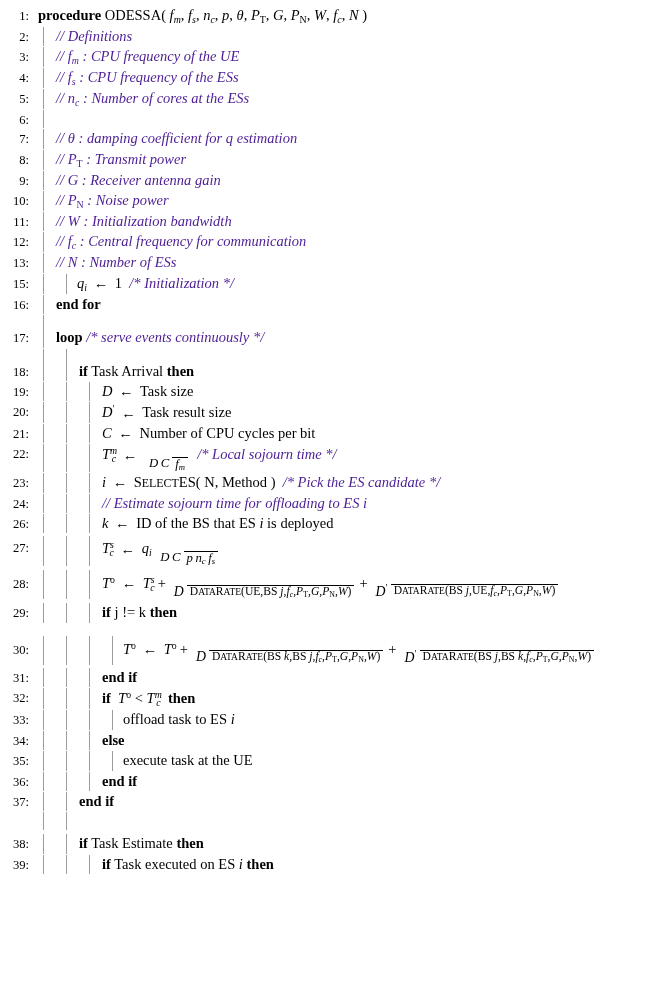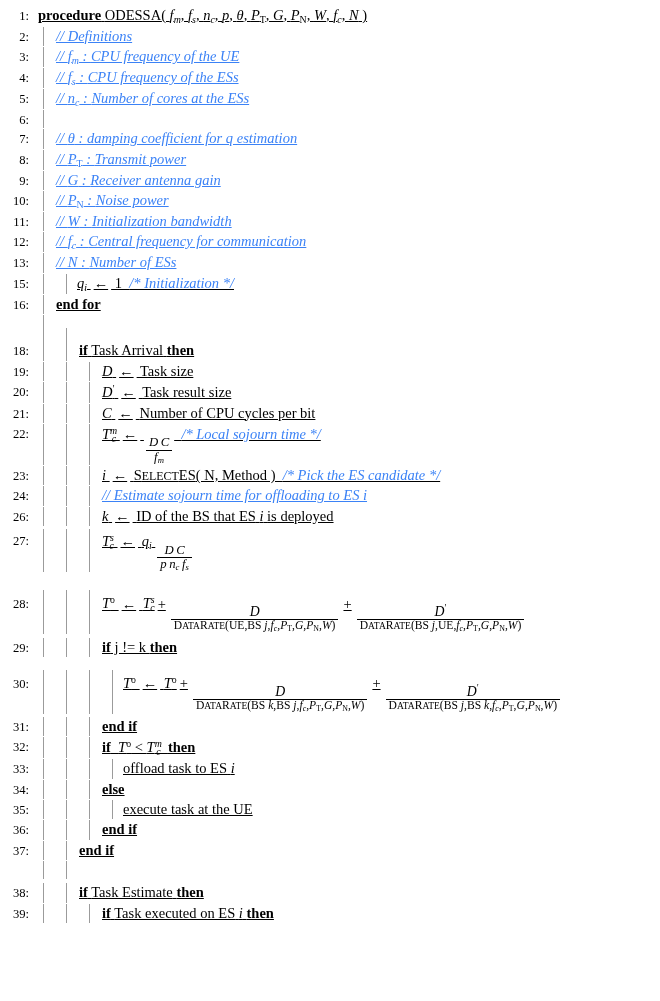--- a/index.html
+++ b/index.html
@@ -64,34 +64,34 @@
   
   .guide {
     width: 0;
     border-left: 1px solid #9b9b9b;
     align-self: stretch;
     margin-right: 0;
     min-height: 18px;
   }
   .ind { width: 22px; min-width: 22px; }
   .ind-first { width: 9px; min-width: 9px; }
-  .txt { padding-left: 6px; white-space: nowrap; text-decoration: underline; }
+  .txt { padding-left: 6px; white-space: nowrap; }
 
   .kw { font-weight: bold; }
-  .cmt { color: #3b82f6; font-style: italic; }
+  .cmt { color: #4c1d95; font-style: italic; }
   .sc { font-variant: small-caps; }
   .sub { font-size: 0.68em; vertical-align: -0.28em; font-style: italic; }
   .subr { font-size: 0.68em; vertical-align: -0.28em; font-style: normal; }
   .sup { font-size: 0.68em; vertical-align: 0.52em; font-style: italic; }
   .supr { font-size: 0.68em; vertical-align: 0.52em; font-style: normal; }
 
   
   .frac {
     display: inline-flex;
-    flex-direction: column;
+    flex-direction: row;
     vertical-align: -0.50em;
     text-align: center;
     margin: 0 2px;
     line-height: 1.04;
   }
   .frac .num { padding: 0 3px; font-size: 0.88em; }
   .frac .den {
     border-top: 1px solid #000;
     padding: 0 3px;
     font-size: 0.88em;
@@ -248,20 +248,28 @@
   </div>
 
   <div class="row spacer">
     <div class="lineno"></div>
     <div class="code">
         <span class="ind-first"></span>
         <span class="guide"></span>
       </div>
   </div>
 
+  <div class="row">
+    <div class="lineno">17:</div>
+    <div class="code">
+        <span class="ind-first"></span>
+        <span class="guide"></span>
+      <span class="txt" style="padding-left:12px"><span class="kw">loop</span> <span class="cmt">/* serve events continuously */</span></span>
+      </div>
+  </div>
 
   <div class="row spacer">
     <div class="lineno"></div>
     <div class="code">
         <span class="ind-first"></span>
         <span class="guide"></span>
         <span class="ind"></span>
         <span class="guide"></span>
       </div>
   </div>
@@ -381,21 +389,21 @@
         <span class="guide"></span>
         <span class="ind"></span>
         <span class="guide"></span>
       <span class="txt" style="padding-left:12px;padding-top:2px"><i>T</i><span class="sup">s</span><span class="sub" style="margin-left:-0.45em">c</span> <span class="arrow">←</span> <i>q</i><span class="sub">i</span> <span class="frac">
             <span class="num"><i>D C</i></span>
             <span class="den"><i>p n</i><span class="sub">c</span><i> f</i><span class="sub">s</span></span>
           </span></span>
       </div>
   </div>
 
-  <div class="row" style="margin-top:17px">
+  <div class="row" style="margin-top:3px">
     <div class="lineno" style="padding-top:6px">28:</div>
     <div class="code">
         <span class="ind-first"></span>
         <span class="guide"></span>
         <span class="ind"></span>
         <span class="guide"></span>
         <span class="ind"></span>
         <span class="guide"></span>
       <span class="txt" style="padding-left:12px;padding-top:3px"><i>T</i><span class="supr">o</span> <span class="arrow">←</span> <i>T</i><span class="sup">s</span><span class="sub" style="margin-left:-0.45em">c</span><span class="op">+</span><span class="frac big">
             <span class="num"><i>D</i></span>

